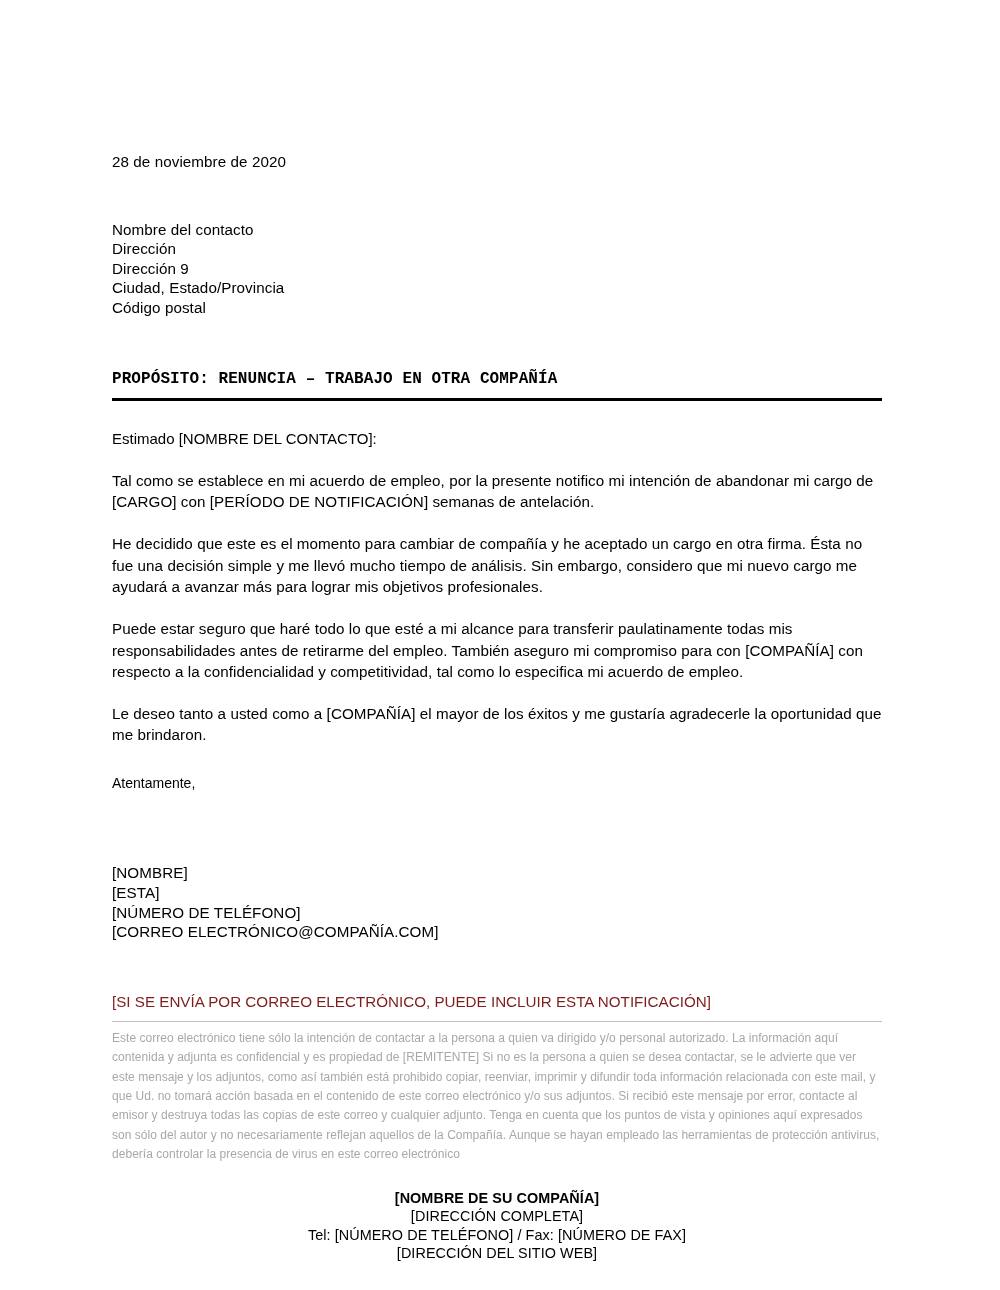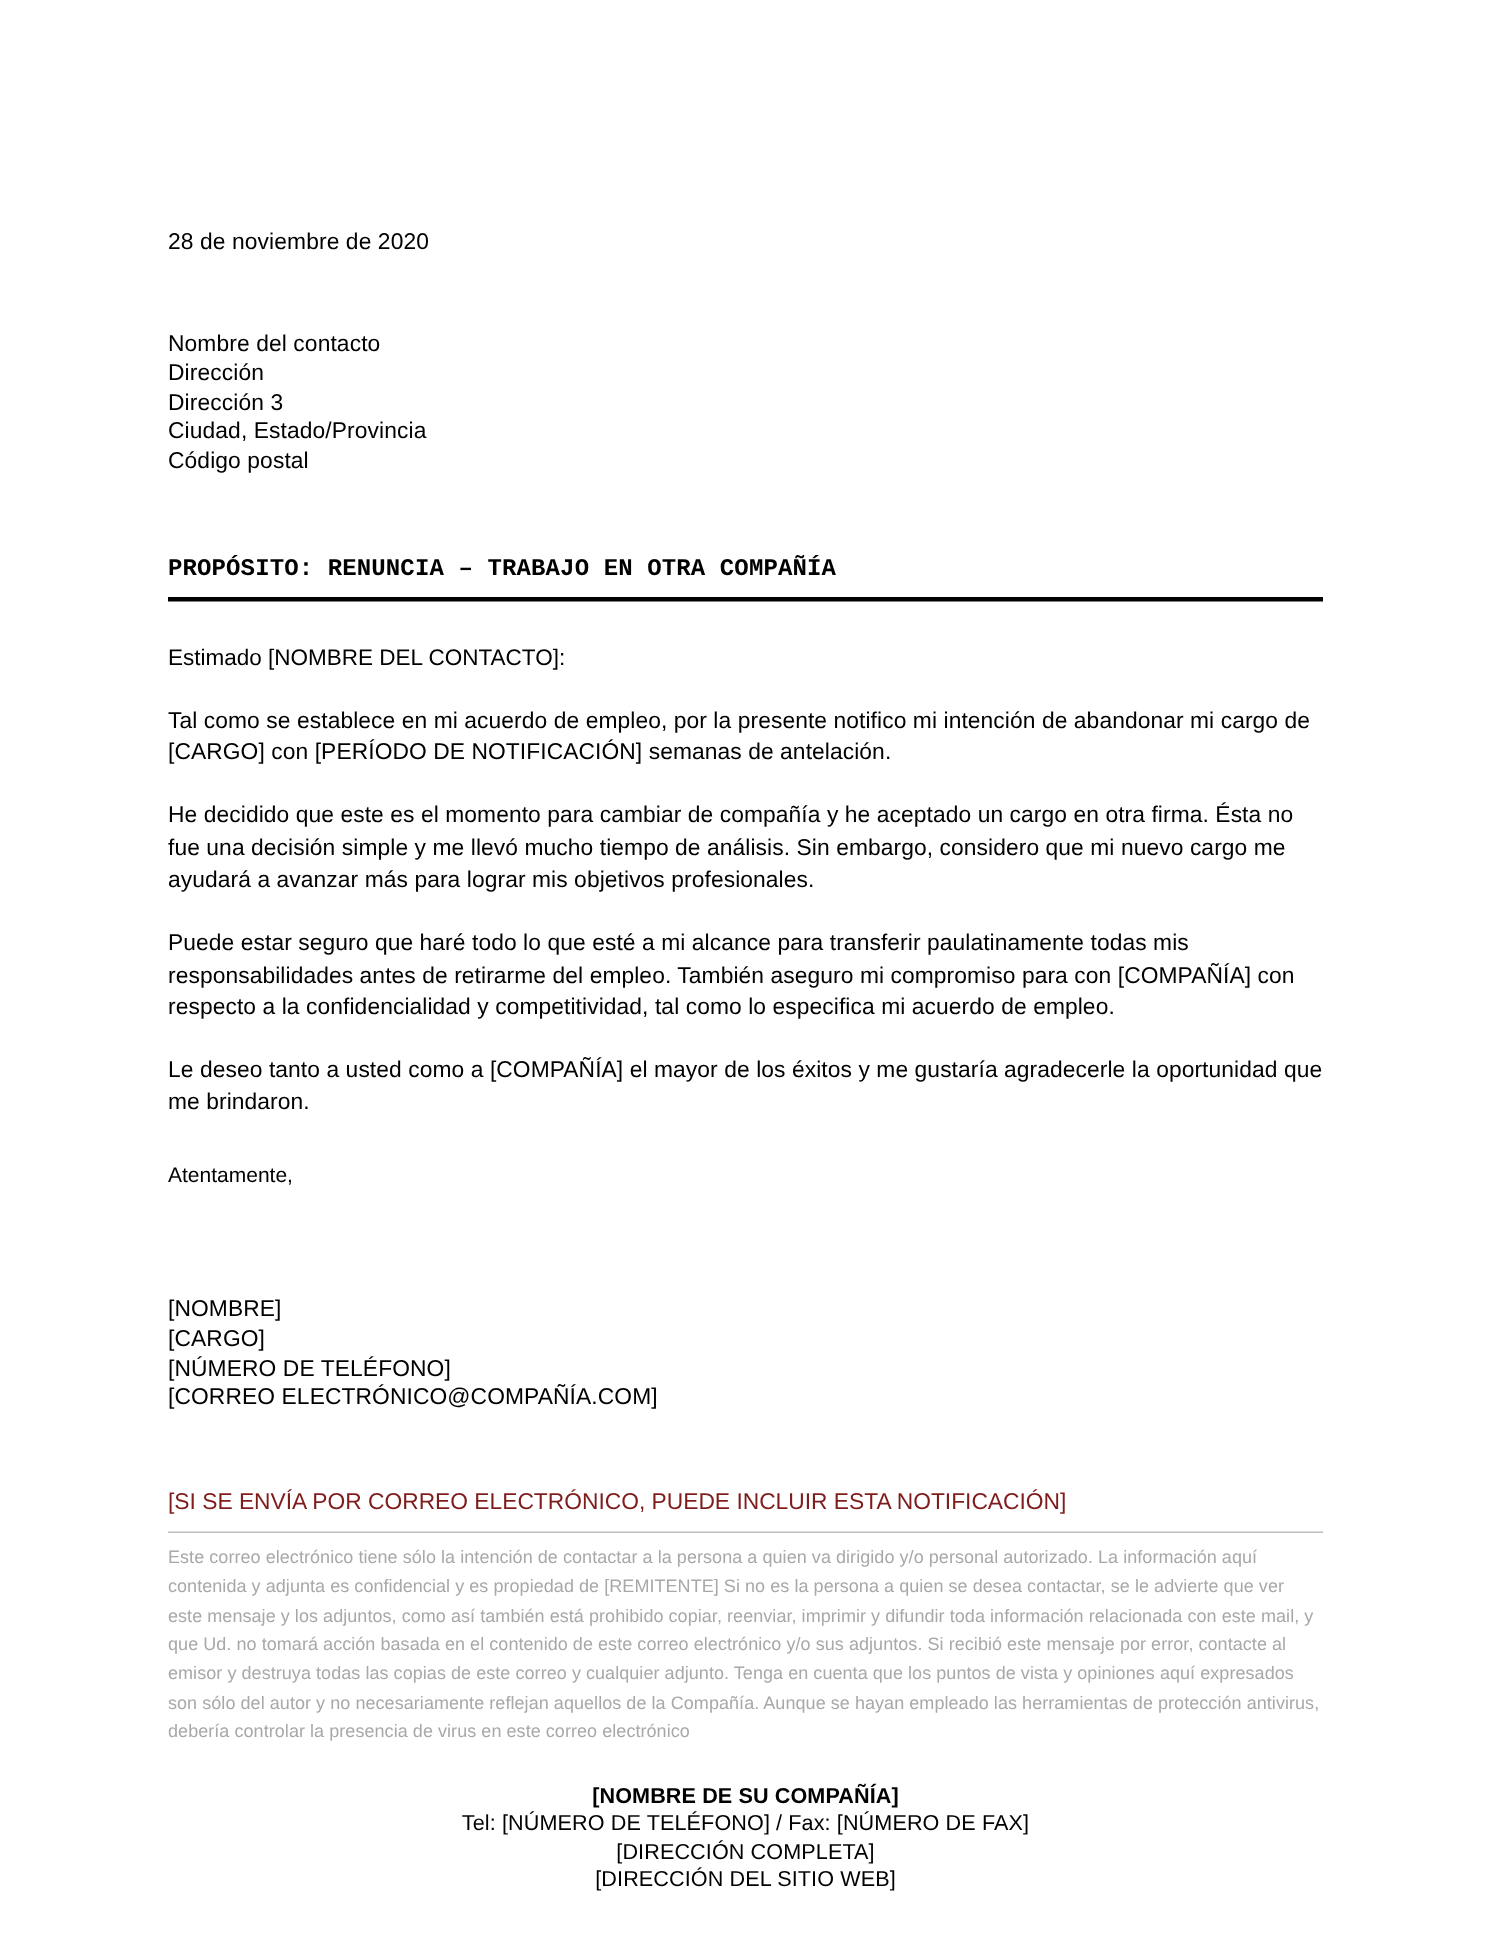--- a/index.html
+++ b/index.html
@@ -136,21 +136,21 @@
 
     <div class="date-block">
       <div class="line">28 de noviembre de 2020</div>
     </div>
 
     <div class="spacer-after-date"></div>
 
     <div class="address-block">
       <div class="line">Nombre del contacto</div>
       <div class="line">Dirección</div>
-      <div class="line">Dirección 3</div>
+      <div class="line">Dirección 9</div>
       <div class="line">Ciudad, Estado/Provincia</div>
       <div class="line">Código postal</div>
     </div>
 
     <div class="spacer-before-subject"></div>
 
     <div class="subject">PROPÓSITO: RENUNCIA – TRABAJO EN OTRA COMPAÑÍA</div>
     <div class="rule-heavy"></div>
 
     <div class="spacer-after-rule"></div>
@@ -168,32 +168,32 @@
     <p class="para">Le deseo tanto a usted como a [COMPAÑÍA] el mayor de los éxitos y me gustaría agradecerle la oportunidad que me brindaron.</p>
 
     <div class="spacer-before-signoff"></div>
 
     <div class="signoff">Atentamente,</div>
 
     <div class="spacer-signature"></div>
 
     <div class="signature-block">
       <div class="line">[NOMBRE]</div>
-      <div class="line">[CARGO]</div>
+      <div class="line">[ESTA]</div>
       <div class="line">[NÚMERO DE TELÉFONO]</div>
       <div class="line">[CORREO ELECTRÓNICO@COMPAÑÍA.COM]</div>
     </div>
 
     <div class="spacer-before-notice"></div>
 
     <div class="notice-heading">[SI SE ENVÍA POR CORREO ELECTRÓNICO, PUEDE INCLUIR ESTA NOTIFICACIÓN]</div>
     <div class="rule-thin"></div>
     <p class="disclaimer">Este correo electrónico tiene sólo la intención de contactar a la persona a quien va dirigido y/o personal autorizado. La información aquí contenida y adjunta es confidencial y es propiedad de [REMITENTE] Si no es la persona a quien se desea contactar, se le advierte que ver este mensaje y los adjuntos, como así también está prohibido copiar, reenviar, imprimir y difundir toda información relacionada con este mail, y que Ud. no tomará acción basada en el contenido de este correo electrónico y/o sus adjuntos.  Si recibió este mensaje por error, contacte al emisor y destruya todas las copias de este correo y cualquier adjunto. Tenga en cuenta que los puntos de vista y opiniones aquí expresados son sólo del autor y no necesariamente reflejan aquellos de la Compañía. Aunque se hayan empleado las herramientas de protección antivirus, debería controlar la presencia de virus en este correo electrónico</p>
 
     <div class="footer">
       <div class="line company">[NOMBRE DE SU COMPAÑÍA]</div>
+      <div class="line">[DIRECCIÓN COMPLETA]</div>
       <div class="line">Tel: [NÚMERO DE TELÉFONO] / Fax: [NÚMERO DE FAX]</div>
-      <div class="line">[DIRECCIÓN COMPLETA]</div>
       <div class="line">[DIRECCIÓN DEL SITIO WEB]</div>
     </div>
 
   </div>
 </div>
 
 </body></html>

